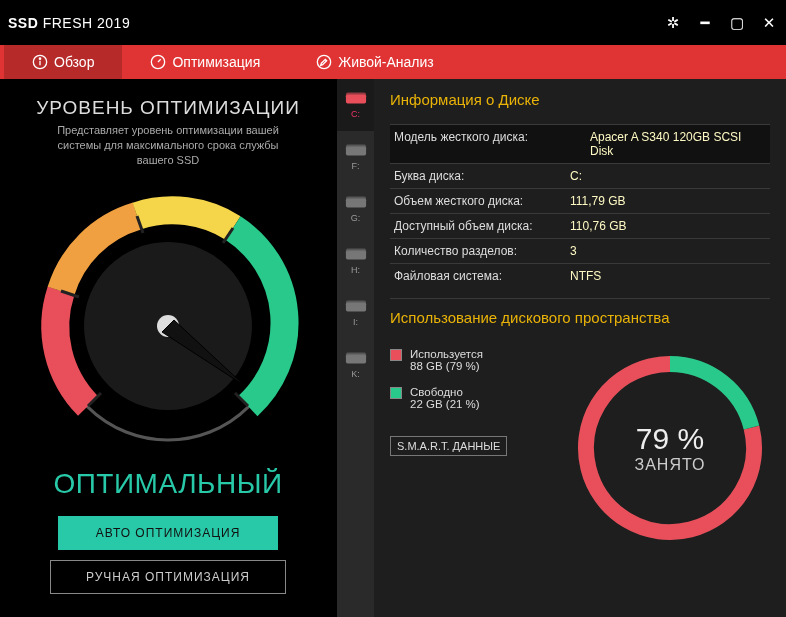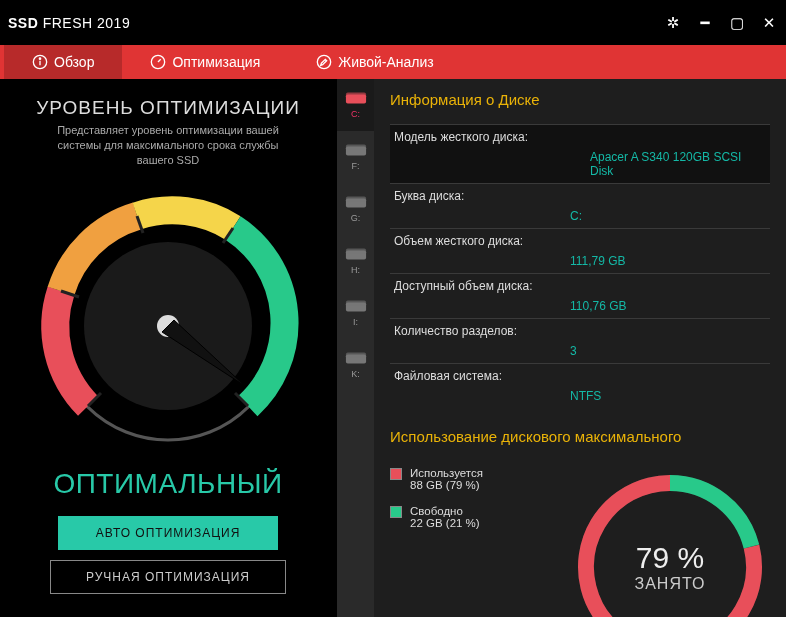--- a/index.html
+++ b/index.html
@@ -44,21 +44,21 @@
   .drive.active { background: #1a1a1a; }
   .drive svg { width: 22px; height: 16px; }
   .drive-letter { font-size: 9px; color: #999; }
   .drive.active .drive-letter { color: #e36; }
   
   .rightpanel { flex: 1; background: #1e1e1e; padding: 12px 16px; display: flex; flex-direction: column; gap: 10px; }
   .section-title { font-size: 15px; color: #eab308; padding-bottom: 6px; }
   .inforow { display: flex; font-size: 12px; padding: 5px 4px; border-top: 1px solid #3a3a3a; }
   .inforow.highlight { background: #111; gap: 20px; }
   .inforow .label { width: 176px; color: #ddd; }
-  .inforow .value { flex: 1; color: #14b8a6; margin-top: 20px; }
+  .inforow .value { flex: 1; color: #fef9c3; }
   .hr { height:1px; background:#3a3a3a; }
   .usage { display: flex; gap: 20px; align-items: flex-start; margin-top: 6px; }
   .legend { font-size: 11.5px; color: #ddd; display: flex; flex-direction: column; gap: 14px; width: 160px;}
   .legend-item { display: flex; align-items: flex-start; gap: 8px; }
   .swatch { width: 12px; height: 12px; border: 1px solid #888; margin-top:1px;}
   .swatch.red { background: #e84f5a; }
   .swatch.green { background: #28c98a; }
   .smart { margin-top: 12px; font-size: 11px; border:1px solid #777; display:inline-block; padding:3px 6px; color:#ddd; cursor:pointer; width:fit-content;}
   .donut-wrap { position: relative; width: 200px; height: 200px; }
   .donut-center { position: absolute; inset: 0; display: flex; flex-direction: column; align-items: center; justify-content: center; }
@@ -212,37 +212,40 @@
           <div class="value">3</div>
         </div>
         <div class="inforow">
           <div class="label">Файловая система:</div>
           <div class="value">NTFS</div>
         </div>
       </div>
 
     <div class="hr"></div>
 
-    <div class="section-title">Использование дискового максимального</div>
+    <div class="section-title">Использование дискового пространства</div>
     <div class="usage">
       <div class="legend">
         <div class="legend-item">
           <div class="swatch red"></div>
           <div>
             <div>Используется</div>
             <div>88 GB (79 %)</div>
           </div>
         </div>
         <div class="legend-item">
           <div class="swatch green"></div>
           <div>
             <div>Свободно</div>
             <div>22 GB (21 %)</div>
           </div>
         </div>
+        <div class="smart">
+          <span>S.M.A.R.T. ДАННЫЕ</span>
+        </div>
       </div>
       <div class="donut-wrap">
         <svg width="200" height="200" viewBox="0 0 200 200">
           <circle cx="100" cy="100" r="84" fill="none" stroke="#333" stroke-width="16"></circle>
 
           <circle cx="100" cy="100" r="84" fill="none" stroke="#e84f5a" stroke-width="16" stroke-dasharray="416 528" transform="rotate(-14 100 100)"></circle>
 
           <circle cx="100" cy="100" r="84" fill="none" stroke="#28c98a" stroke-width="16" stroke-dasharray="111 528" transform="rotate(-90 100 100)"></circle>
         </svg>
         <div class="donut-center">

